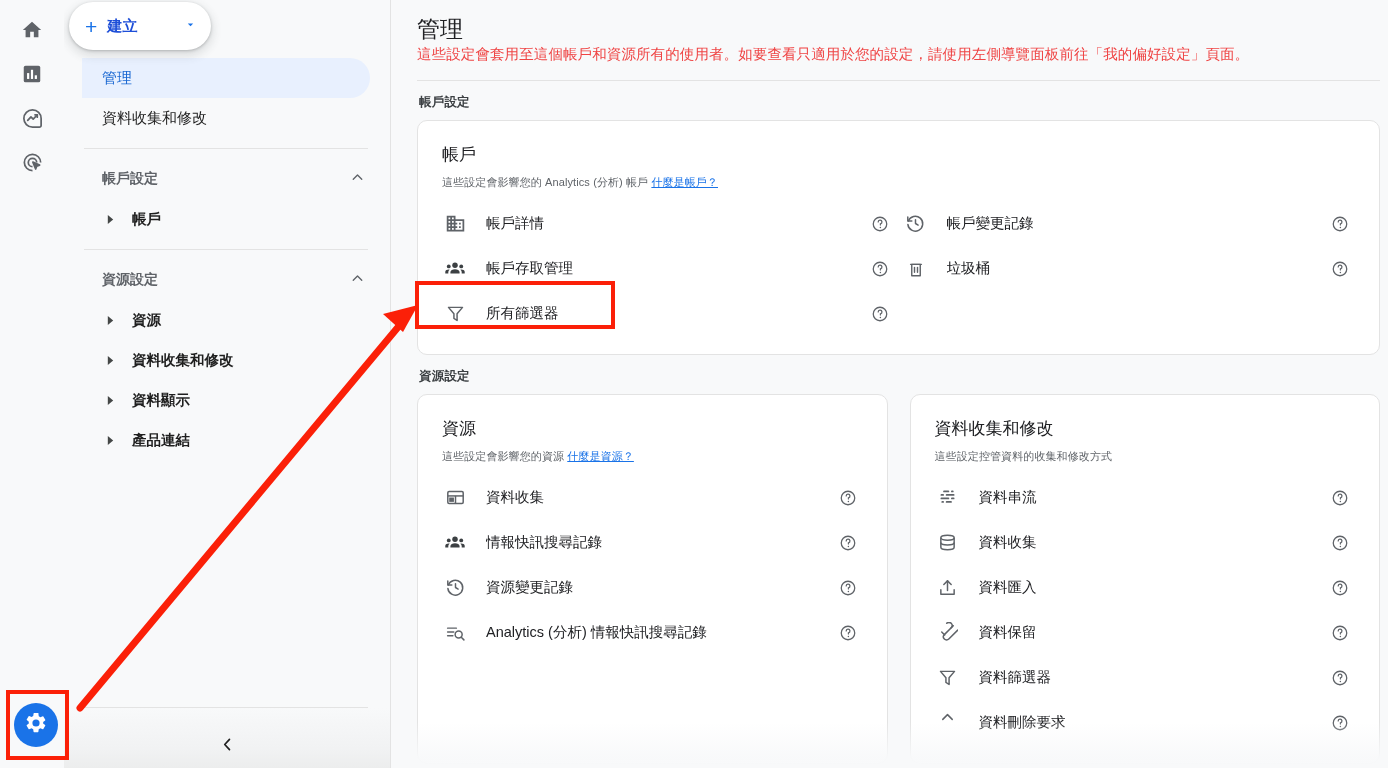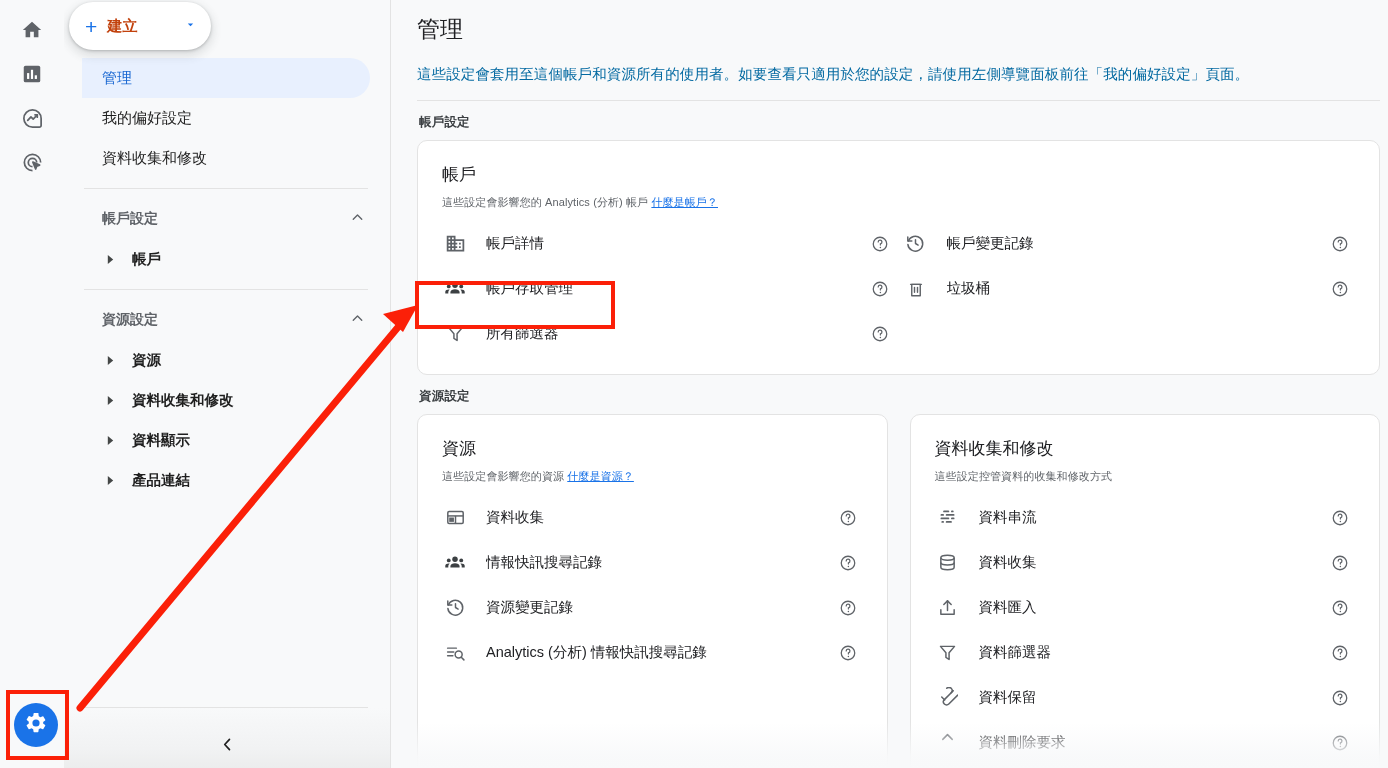--- a/index.html
+++ b/index.html
@@ -48,21 +48,21 @@
     background: #ffffff;
     border-radius: 24px;
     box-shadow: 0 1px 3px rgba(60,64,67,.3), 0 4px 8px 3px rgba(60,64,67,.12);
     display: flex; align-items: center;
     padding: 0 14px 0 16px;
     gap: 10px;
     cursor: pointer;
     z-index: 5;
   }
   .create-plus { color: #1a73e8; font-size: 21px; line-height: 1; font-weight: 400; }
-  .create-label { color: #c2410c; font-size: 15px; font-weight: 700; letter-spacing: .2px; }
+  .create-label { color: #1d4ed8; font-size: 15px; font-weight: 700; letter-spacing: .2px; }
   .create-caret { margin-left: auto; }
 
   .nav-scroll { padding-top: 58px; }
   .nav-item {
     height: 40px;
     margin: 0 20px 0 18px;
     border-radius: 0 20px 20px 0;
     display: flex; align-items: center;
     padding-left: 20px;
     font-size: 15px;
@@ -104,21 +104,21 @@
 
   
   .main {
     flex: 1 1 auto; height: 768px;
     background: #f8f9fa;
     padding: 14px 8px 0 26px;
     overflow: hidden;
     position: relative;
   }
   .page-title { font-size: 23px; font-weight: 400; color: #202124; letter-spacing: .1px; }
-  .page-desc { font-size: 14.5px; color: #0369a1; margin-top: 20px; letter-spacing: .1px; }
+  .page-desc { font-size: 14.5px; color: #ef4444; margin-top: 0; letter-spacing: .1px; }
   .hr { height: 1px; background: #e3e3e3; margin: 16px 0 0 0; }
 
   .section-label {
     font-size: 12.5px; font-weight: 700; color: #3c4043;
     margin: 13px 0 9px 2px; letter-spacing: .2px;
   }
 
   .card {
     background: #fff;
     border: 1px solid #e3e3e3;
@@ -229,23 +229,20 @@
             <path d="M7 10l5 5 5-5z"></path>
           </svg>
       </span>
     </div>
 
     <div class="nav-scroll">
       <div class="nav-item active">
         <span>管理</span>
       </div>
       <div class="nav-item">
-        <span>我的偏好設定</span>
-      </div>
-      <div class="nav-item">
         <span>資料收集和修改</span>
       </div>
 
       <div class="nav-sep"></div>
 
       <div class="nav-group-head">
         <span>帳戶設定</span>
         <span class="chev">
           <svg width="17" height="17" viewBox="0 0 24 24" fill="none" stroke="#5f6368" stroke-width="1.9" stroke-linecap="round" stroke-linejoin="round">
               <path d="M6 14.5l6-6 6 6"></path>
@@ -563,42 +560,42 @@
             <span class="help">
               <svg width="18" height="18" viewBox="0 0 24 24" fill="none" stroke="#5f6368" stroke-width="1.7">
                   <circle cx="12" cy="12" r="9"></circle>
                   <path d="M9.6 9.3a2.5 2.5 0 1 1 3 2.4v1.6" stroke-linecap="round"></path>
                   <circle cx="12.5" cy="16.6" r="1" fill="#5f6368" stroke="none"></circle>
                 </svg>
             </span>
           </div>
           <div class="srow">
             <span class="ic">
-              <svg width="21" height="21" viewBox="0 0 24 24" fill="none" stroke="#5f6368" stroke-width="1.7" stroke-linejoin="round">
-                  <path d="M4 5h16l-6.2 7.4V20l-3.6-2.4v-5.2z"></path>
-                </svg>
-            </span>
-            <span class="lbl">資料篩選器</span>
-            <span class="help">
-              <svg width="18" height="18" viewBox="0 0 24 24" fill="none" stroke="#5f6368" stroke-width="1.7">
-                  <circle cx="12" cy="12" r="9"></circle>
-                  <path d="M9.6 9.3a2.5 2.5 0 1 1 3 2.4v1.6" stroke-linecap="round"></path>
-                  <circle cx="12.5" cy="16.6" r="1" fill="#5f6368" stroke="none"></circle>
-                </svg>
-            </span>
-          </div>
-          <div class="srow">
-            <span class="ic">
               <svg width="21" height="21" viewBox="0 0 24 24" fill="none" stroke="#5f6368" stroke-width="1.7" stroke-linecap="round" stroke-linejoin="round">
                 <path d="M18.6 4.2L8.4 14.4a3.6 3.6 0 0 0 5.1 5.1L23.7 9.3"></path>
                 <path d="M16.2 6.6a3.6 3.6 0 0 0-5.1-5.1"></path>
                 <path d="M5.4 11.4l3.4 3.4"></path>
               </svg>
             </span>
             <span class="lbl">資料保留</span>
+            <span class="help">
+              <svg width="18" height="18" viewBox="0 0 24 24" fill="none" stroke="#5f6368" stroke-width="1.7">
+                  <circle cx="12" cy="12" r="9"></circle>
+                  <path d="M9.6 9.3a2.5 2.5 0 1 1 3 2.4v1.6" stroke-linecap="round"></path>
+                  <circle cx="12.5" cy="16.6" r="1" fill="#5f6368" stroke="none"></circle>
+                </svg>
+            </span>
+          </div>
+          <div class="srow">
+            <span class="ic">
+              <svg width="21" height="21" viewBox="0 0 24 24" fill="none" stroke="#5f6368" stroke-width="1.7" stroke-linejoin="round">
+                  <path d="M4 5h16l-6.2 7.4V20l-3.6-2.4v-5.2z"></path>
+                </svg>
+            </span>
+            <span class="lbl">資料篩選器</span>
             <span class="help">
               <svg width="18" height="18" viewBox="0 0 24 24" fill="none" stroke="#5f6368" stroke-width="1.7">
                   <circle cx="12" cy="12" r="9"></circle>
                   <path d="M9.6 9.3a2.5 2.5 0 1 1 3 2.4v1.6" stroke-linecap="round"></path>
                   <circle cx="12.5" cy="16.6" r="1" fill="#5f6368" stroke="none"></circle>
                 </svg>
             </span>
           </div>
           <div class="srow">
             <span class="ic">

